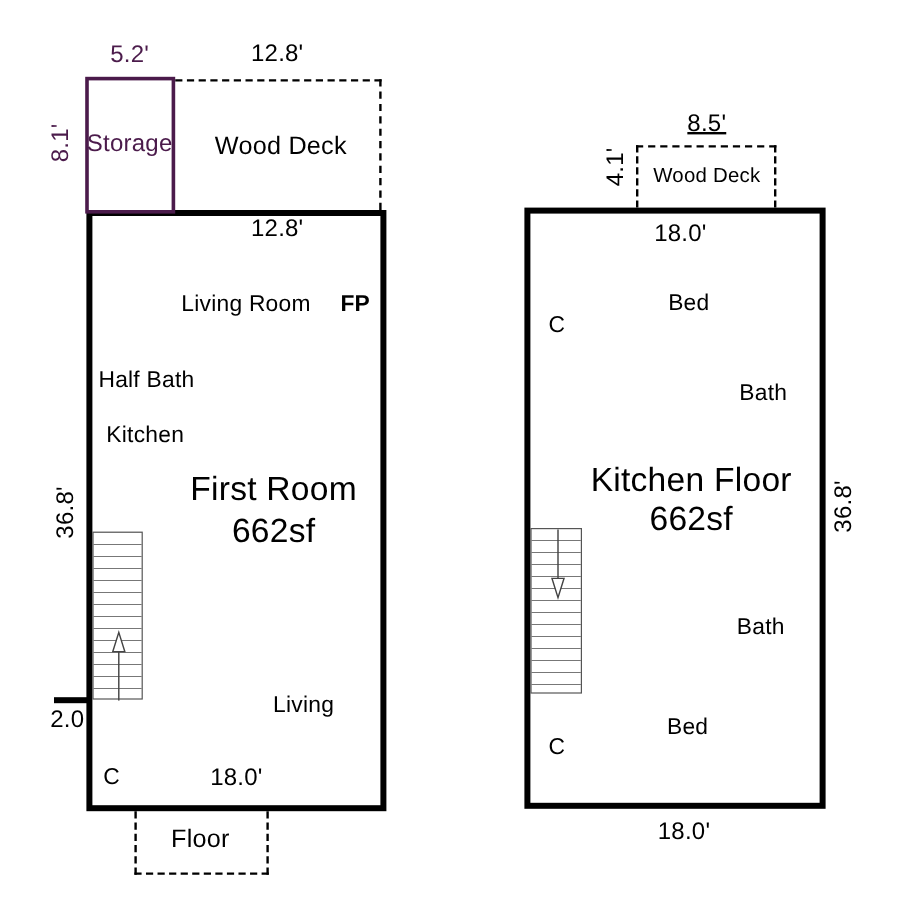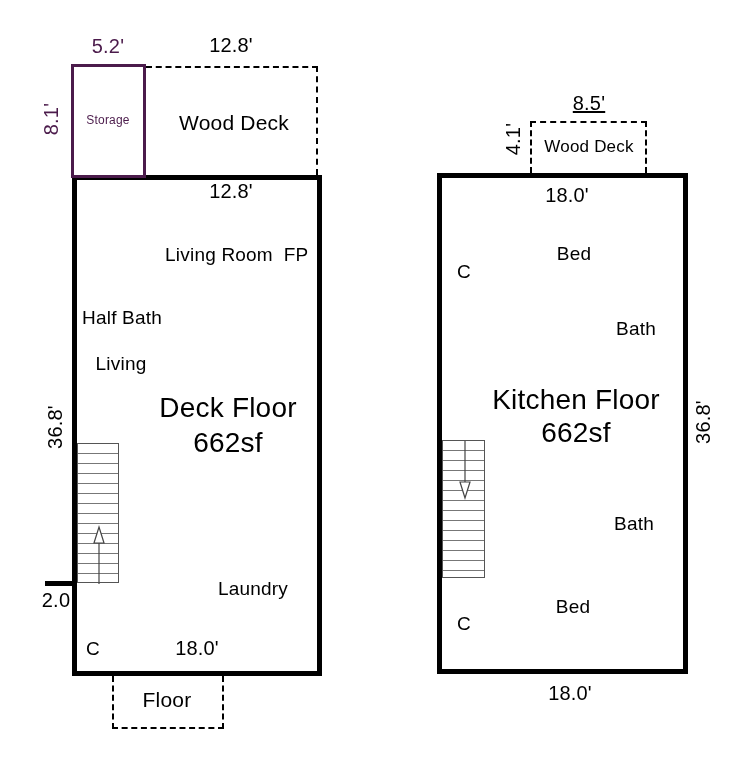--- a/index.html
+++ b/index.html
@@ -61,32 +61,32 @@
     <div class="stairs" style="left:77px;top:443px;width:42px;height:140px;">
       <svg width="42" height="140" viewBox="0 0 42 140">
         <line x1="21" y1="140" x2="21" y2="98" stroke="#444" stroke-width="1.2"></line>
         <polygon points="21,83 26,99 16,99" fill="#ffffff" stroke="#444" stroke-width="1.2"></polygon>
       </svg>
     </div>
 
     <span class="lbl dim accent" style="left:108px;top:46px;">5.2'</span>
     <span class="lbl dim" style="left:231px;top:45px;">12.8'</span>
     <span class="lbl dim rot accent" style="left:51px;top:119px;">8.1'</span>
-    <span class="lbl accent" style="left:108px;top:120px;font-size:12px;">Storage</span>
+    <span class="lbl accent" style="left:108px;top:120px;font-size:20px;">Storage</span>
     <span class="lbl mid" style="left:234px;top:122px;">Wood Deck</span>
     <span class="lbl dim" style="left:231px;top:191px;">12.8'</span>
-    <span class="lbl" style="left:219px;top:254px;">Living Room</span>
-    <span class="lbl" style="left:296px;top:254px;">FP</span>
+    <span class="lbl" style="left:205px;top:254px;">Living Room</span>
+    <span class="lbl" style="left:296px;top:254px;font-weight:bold;">FP</span>
     <span class="lbl" style="left:122px;top:317px;text-align:right;">Half Bath</span>
-    <span class="lbl" style="left:121px;top:363px;">Living</span>
-    <span class="lbl big" style="left:228px;top:408px;">Deck Floor</span>
+    <span class="lbl" style="left:121px;top:363px;">Kitchen</span>
+    <span class="lbl big" style="left:228px;top:408px;">First Room</span>
     <span class="lbl big" style="left:228px;top:443px;">662sf</span>
     <span class="lbl dim rot" style="left:55px;top:427px;">36.8'</span>
     <span class="lbl dim" style="left:56px;top:600px;">2.0</span>
-    <span class="lbl" style="left:253px;top:588px;">Laundry</span>
+    <span class="lbl" style="left:253px;top:588px;">Living</span>
     <span class="lbl" style="left:93px;top:648px;">C</span>
     <span class="lbl dim" style="left:197px;top:648px;">18.0'</span>
     <span class="lbl mid" style="left:167px;top:699px;">Floor</span>
   </div>
 
   <div>
 
     <div class="box dashed" style="left:530px;top:121px;width:117px;height:52px;border-bottom:none;"></div>
     <div class="box wall" style="left:437px;top:173px;width:251px;height:501px;"></div>
 

